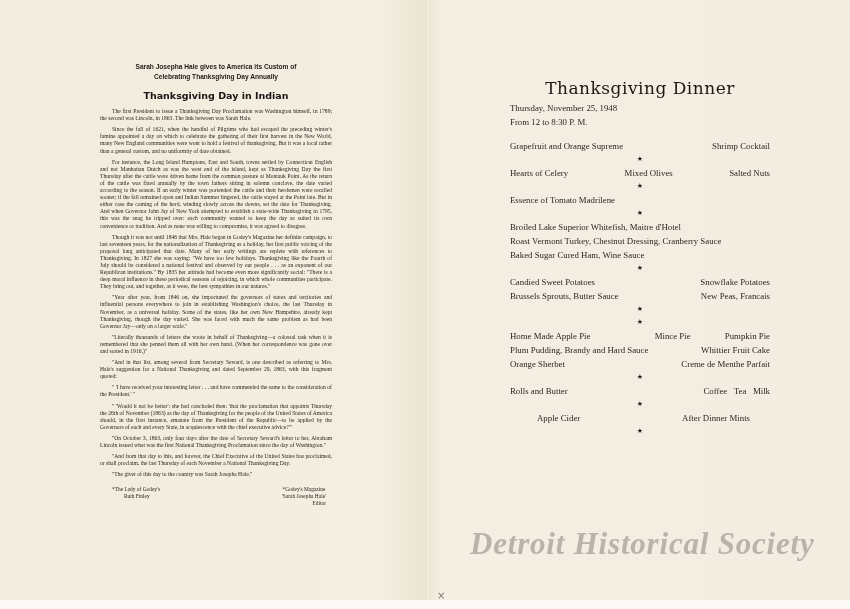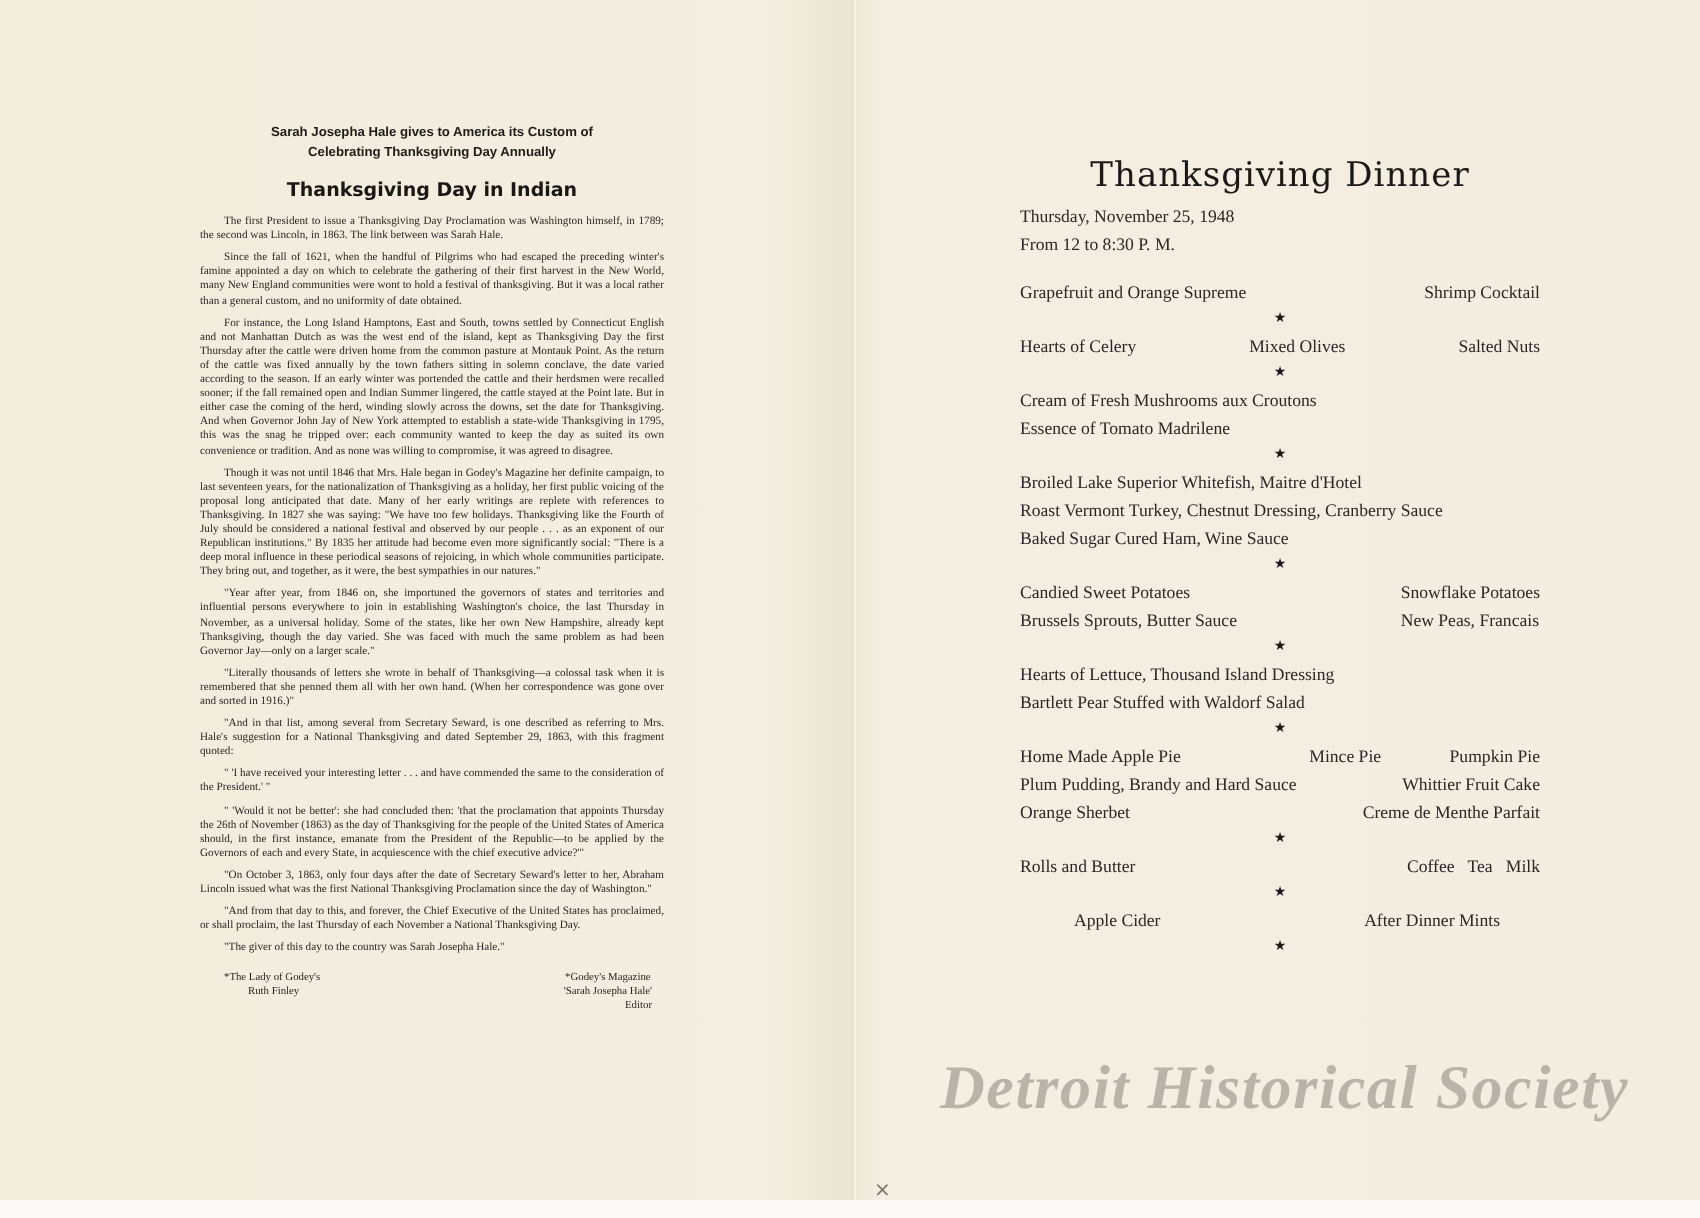--- a/index.html
+++ b/index.html
@@ -71,45 +71,40 @@
       <span>Shrimp Cocktail</span>
     </div>
     <div class="star">★</div>
     <div class="row">
       <span>Hearts of Celery</span>
       <span>Mixed Olives</span>
       <span>Salted Nuts</span>
     </div>
     <div class="star">★</div>
     <div class="center">
-      <div>Cream of Fresh Mushrooms aux Croutons</div>
       <div>Essence of Tomato Madrilene</div>
     </div>
     <div class="star">★</div>
     <div class="center">
       <div>Broiled Lake Superior Whitefish, Maitre d'Hotel</div>
       <div>Roast Vermont Turkey, Chestnut Dressing, Cranberry Sauce</div>
       <div>Baked Sugar Cured Ham, Wine Sauce</div>
     </div>
     <div class="star">★</div>
     <div class="row">
       <div>
         <div>Candied Sweet Potatoes</div>
         <div>Brussels Sprouts, Butter Sauce</div>
       </div>
-      <div style="text-align:left">
+      <div style="text-align:right">
         <div>Snowflake Potatoes</div>
         <div>New Peas, Francais</div>
       </div>
     </div>
     <div class="star">★</div>
-    <div class="center">
-      <div>Hearts of Lettuce, Thousand Island Dressing</div>
-      <div>Bartlett Pear Stuffed with Waldorf Salad</div>
-    </div>
     <div class="star">★</div>
     <div>
       <div class="row">
         <span>Home Made Apple Pie</span>
         <span style="margin-left:30px">Mince Pie</span>
         <span>Pumpkin Pie</span>
       </div>
       <div class="row">
         <span>Plum Pudding, Brandy and Hard Sauce</span>
         <span>Whittier Fruit Cake</span>

